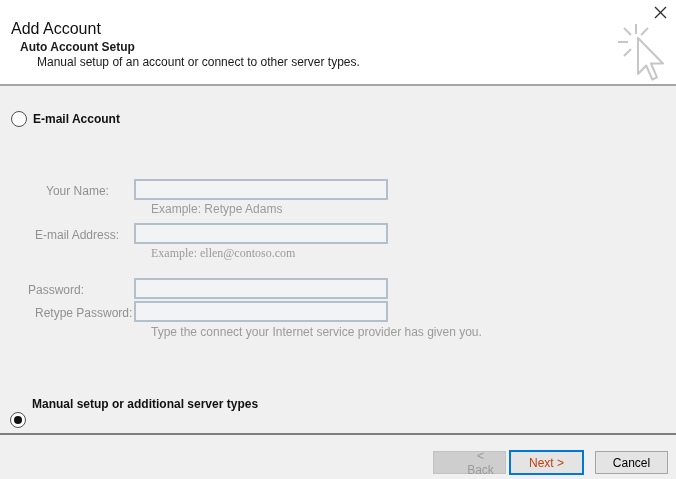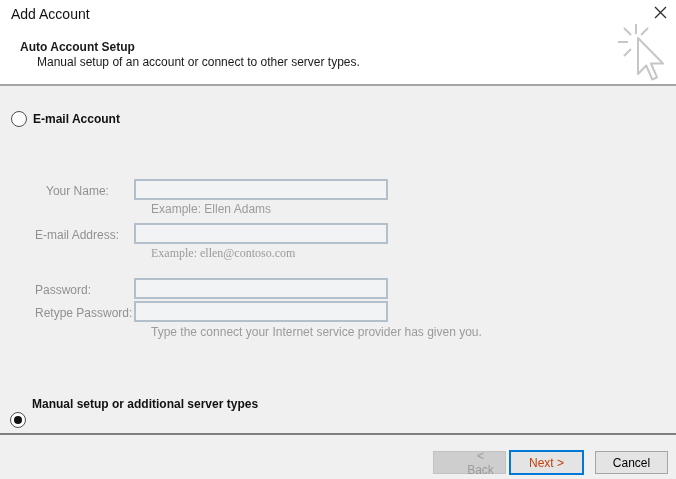--- a/index.html
+++ b/index.html
@@ -3,21 +3,21 @@
 <meta charset="utf-8">
 <style>
   html,body{margin:0;padding:0;}
   body{font-family:"Liberation Sans", sans-serif;}
   .dialog{
     position:relative;width:676px;height:479px;background:#ffffff;
     font-size:12px;color:#1a1a1a;overflow:hidden;
   }
   .abs{position:absolute;}
   
-  .win-title{left:11px;top:6px;font-size:14px;color:#111;}
+  .win-title{left:11px;top:20px;font-size:16px;color:#111;}
   .close-btn{left:650px;top:4px;width:20px;height:20px;display:flex;align-items:center;justify-content:center;cursor:default;}
   
   .hdr-title{left:20px;top:40px;font-weight:700;}
   .hdr-sub{left:37px;top:55px;}
   .sparkle{left:616px;top:22px;}
   .divider1{left:0;top:84px;width:676px;height:2px;background:#a5a5a5;}
   
   .body-bg{left:0;top:86px;width:676px;height:393px;background:#f0f0f0;}
   .radio{width:14px;height:14px;border:1px solid #4f4f4f;border-radius:50%;background:#fdfdfd;position:relative;}
   .radio.checked::after{
@@ -75,27 +75,27 @@
   </div>
   <div class="abs divider1"></div>
 
   <div class="abs body-bg"></div>
 
   <div class="abs radio radio-row1"></div>
   <div class="abs radio-label1">E-mail Account</div>
 
   <div class="abs fld-label" style="left:35px;top:184px;margin-left:11px;">Your Name:</div>
   <input class="txt-input" style="left: 134px; top: 179px;" disabled="" value="">
-  <div class="abs hint" style="left:151px;top:202px;">Example: Ellen Adams</div>
+  <div class="abs hint" style="left:151px;top:202px;">Example: Retype Adams</div>
 
   <div class="abs fld-label" style="left:35px;top:228px;">E-mail Address:</div>
   <input class="txt-input" style="left: 134px; top: 223px;" disabled="" value="">
   <div class="abs hint" style="left:151px;top:246px;font-family:Liberation Serif, serif;">Example: ellen@contoso.com</div>
 
-  <div class="abs fld-label" style="left:35px;top:283px;">Password:</div>
+  <div class="abs fld-label" style="left:28px;top:283px;">Password:</div>
   <input class="txt-input" style="left: 134px; top: 278px;" disabled="" type="password" value="">
 
   <div class="abs fld-label" style="left:35px;top:306px;">Retype Password:</div>
   <input class="txt-input" style="left: 134px; top: 301px;" disabled="" type="password" value="">
   <div class="abs hint" style="left:151px;top:325px;">Type the connect your Internet service provider has given you.</div>
 
   <div class="abs radio radio-row2 checked"></div>
   <div class="abs radio-label2">Manual setup or additional server types</div>
 
   <div class="abs divider2"></div>

